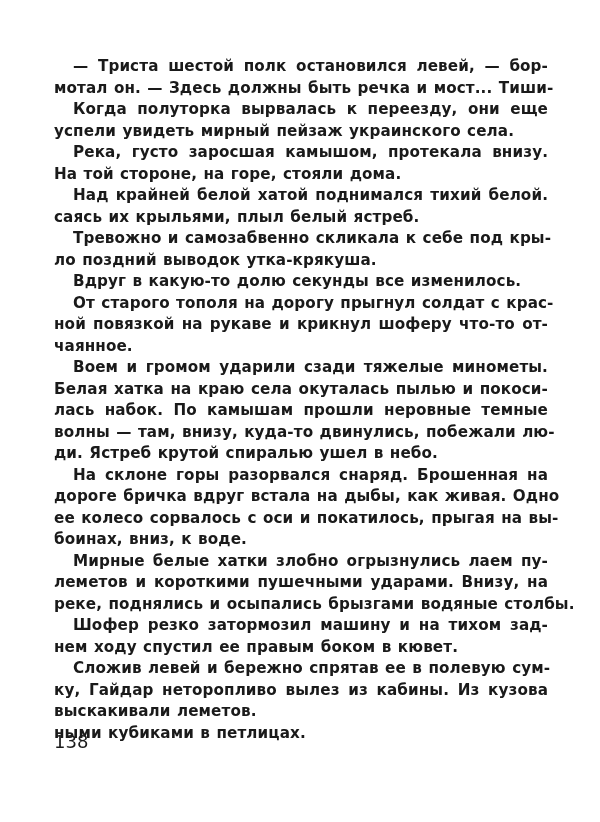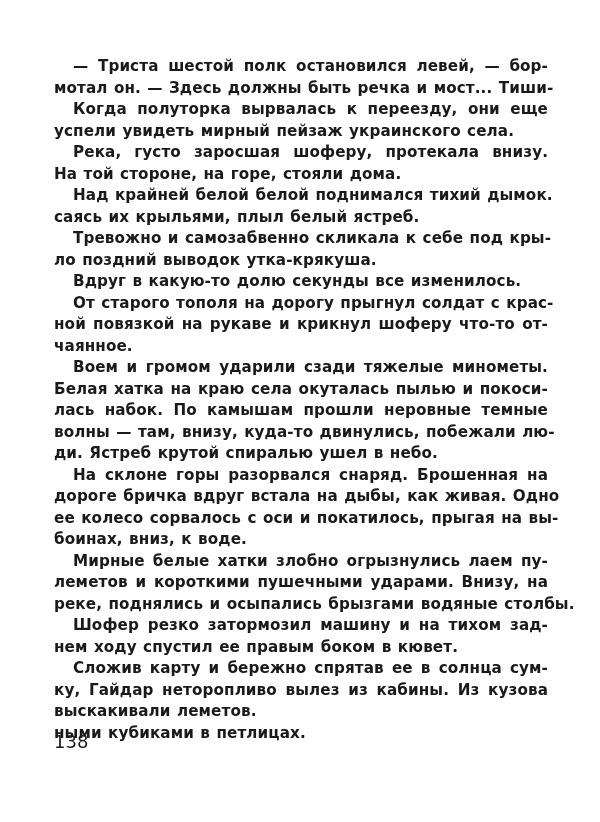--- a/index.html
+++ b/index.html
@@ -41,23 +41,23 @@
   }
 </style>
 </head>
 <body>
 
 <div class="page" id="page-text">
     <span class="line indent">— Триста шестой полк остановился левей, — бор-</span>
     <span class="line">мотал он. — Здесь должны быть речка и мост... Тиши-</span>
     <span class="line indent">Когда полуторка вырвалась к переезду, они еще</span>
     <span class="line last">успели увидеть мирный пейзаж украинского села.</span>
-    <span class="line indent">Река, густо заросшая шоферу, протекала внизу.</span>
+    <span class="line indent">Река, густо заросшая камышом, протекала внизу.</span>
     <span class="line last">На той стороне, на горе, стояли дома.</span>
-    <span class="line indent">Над крайней белой белой поднимался тихий дымок.</span>
+    <span class="line indent">Над крайней белой хатой поднимался тихий белой.</span>
     <span class="line last">саясь их крыльями, плыл белый ястреб.</span>
     <span class="line indent">Тревожно и самозабвенно скликала к себе под кры-</span>
     <span class="line last">ло поздний выводок утка-крякуша.</span>
     <span class="line indent last">Вдруг в какую-то долю секунды все изменилось.</span>
     <span class="line indent">От старого тополя на дорогу прыгнул солдат с крас-</span>
     <span class="line">ной повязкой на рукаве и крикнул шоферу что-то от-</span>
     <span class="line last">чаянное.</span>
     <span class="line indent">Воем и громом ударили сзади тяжелые минометы.</span>
     <span class="line">Белая хатка на краю села окуталась пылью и покоси-</span>
     <span class="line">лась набок. По камышам прошли неровные темные</span>
@@ -65,18 +65,18 @@
     <span class="line last">ди. Ястреб крутой спиралью ушел в небо.</span>
     <span class="line indent">На склоне горы разорвался снаряд. Брошенная на</span>
     <span class="line">дороге бричка вдруг встала на дыбы, как живая. Одно</span>
     <span class="line">ее колесо сорвалось с оси и покатилось, прыгая на вы-</span>
     <span class="line last">боинах, вниз, к воде.</span>
     <span class="line indent">Мирные белые хатки злобно огрызнулись лаем пу-</span>
     <span class="line">леметов и короткими пушечными ударами. Внизу, на</span>
     <span class="line last">реке, поднялись и осыпались брызгами водяные столбы.</span>
     <span class="line indent">Шофер резко затормозил машину и на тихом зад-</span>
     <span class="line last">нем ходу спустил ее правым боком в кювет.</span>
-    <span class="line indent">Сложив карту и бережно спрятав ее в солнца сум-</span>
+    <span class="line indent">Сложив левей и бережно спрятав ее в полевую сум-</span>
     <span class="line">ку, Гайдар неторопливо вылез из кабины. Из кузова</span>
     <span class="line last">выскакивали леметов.</span>
     <span class="line last">ными кубиками в петлицах.</span>
   </div>
 <div class="page-number">138</div>
 
 </body></html>

